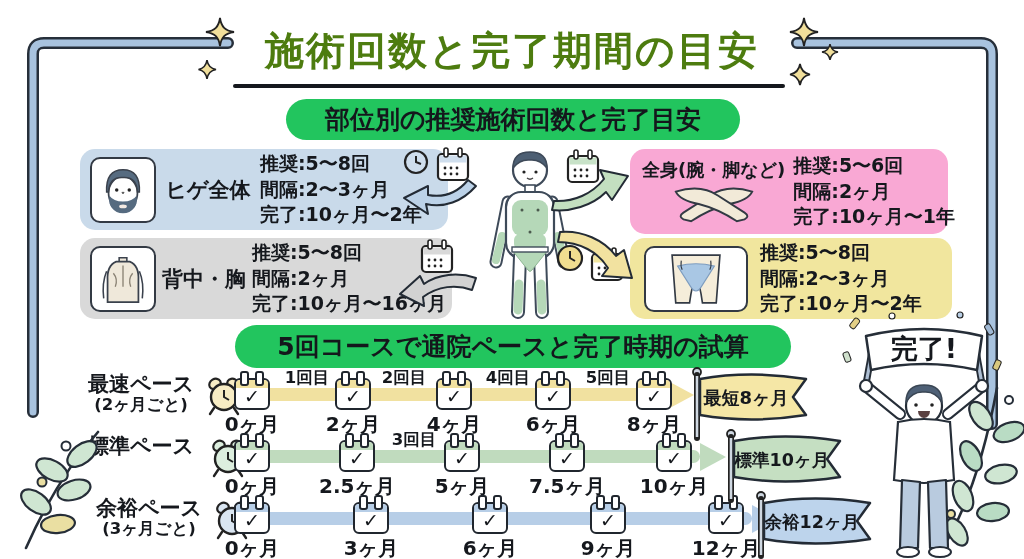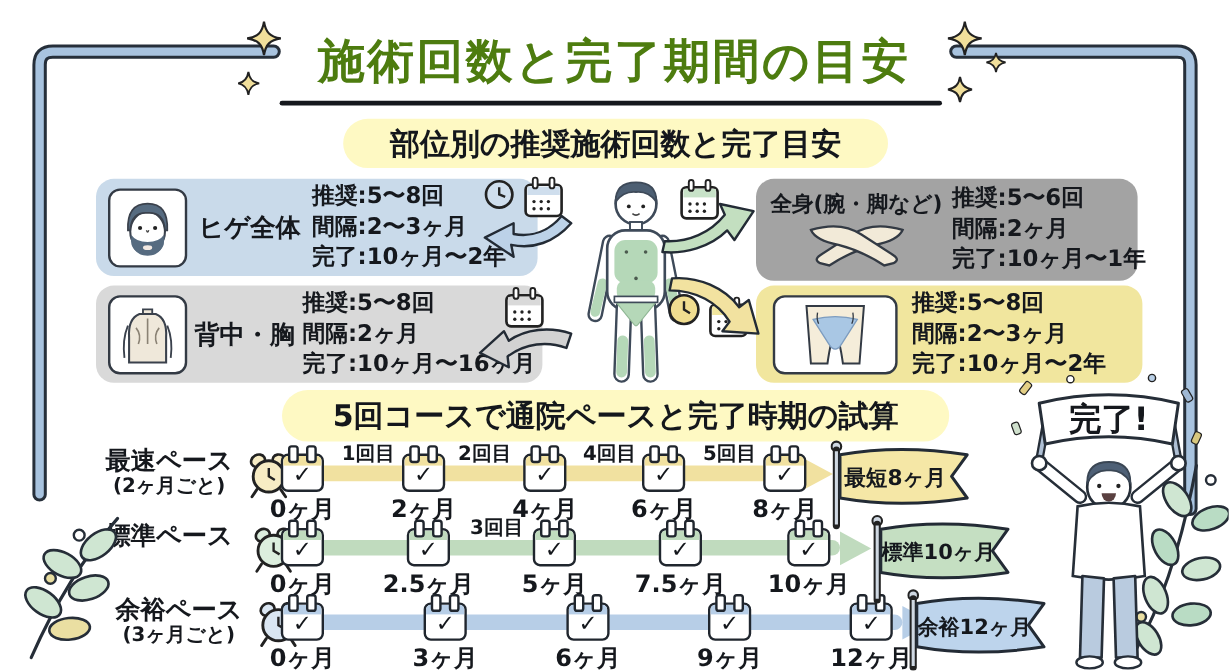--- a/index.html
+++ b/index.html
@@ -8,30 +8,30 @@
   .abs{position:absolute}
   svg{display:block}
 
   
   #frame-svg{left:0;top:0;pointer-events:none}
   #page-title{left:232px;top:24px;width:560px;text-align:center;font-size:39px;font-weight:800;
               letter-spacing:2px;color:#4d7c0f;white-space:nowrap}
   #title-underline{left:233px;top:84px;width:552px;height:4px;background:#15181d;border-radius:2px}
 
   
-  .badge{background:#fef9c3;border-radius:26px;display:flex;align-items:center;justify-content:center;
+  .badge{background:#22c55e;border-radius:26px;display:flex;align-items:center;justify-content:center;
          font-weight:800;color:#14171c;white-space:nowrap}
   #badge1{left:286px;top:99px;width:454px;height:41px;font-size:25px}
   #badge2{left:235px;top:325px;width:556px;height:43px;font-size:25px}
 
   
   .card{position:absolute;border-radius:15px;display:flex;align-items:center;box-sizing:border-box}
   #card-beard{left:80px;top:149px;width:368px;height:81px;background:#c9daea;padding-left:10px}
   #card-back {left:80px;top:238px;width:372px;height:81px;background:#d9d9d9;padding-left:10px}
-  #card-body {left:630px;top:149px;width:318px;height:85px;background:#a3a3a3;padding-left:12px}
+  #card-body {left:630px;top:149px;width:318px;height:85px;background:#f9a8d4;padding-left:12px}
   #card-vio  {left:630px;top:238px;width:322px;height:81px;background:#f1e69e;padding-left:14px}
   .icon-box{background:#fff;border:2.5px solid #333a44;border-radius:10px;flex:0 0 auto;
             display:flex;align-items:center;justify-content:center}
   .card-label{font-weight:800;font-size:21px;text-align:center;white-space:nowrap}
   .stats{font-weight:800;font-size:19px;line-height:1.34;white-space:nowrap}
   .body-col{display:flex;flex-direction:column;align-items:center;margin-right:8px}
   .body-col .card-label{font-size:18px;margin-bottom:2px}
 
   
   .row-label{position:absolute;width:132px;text-align:center;font-weight:800;line-height:1.15}

